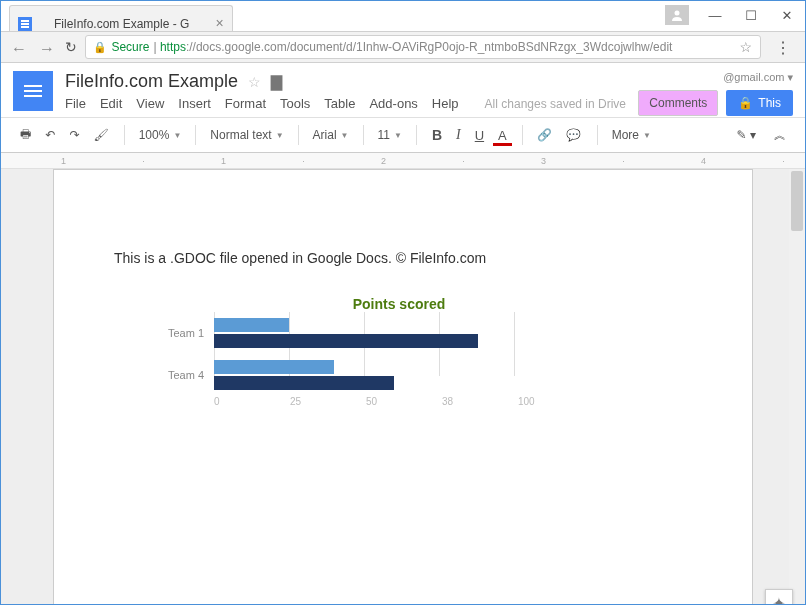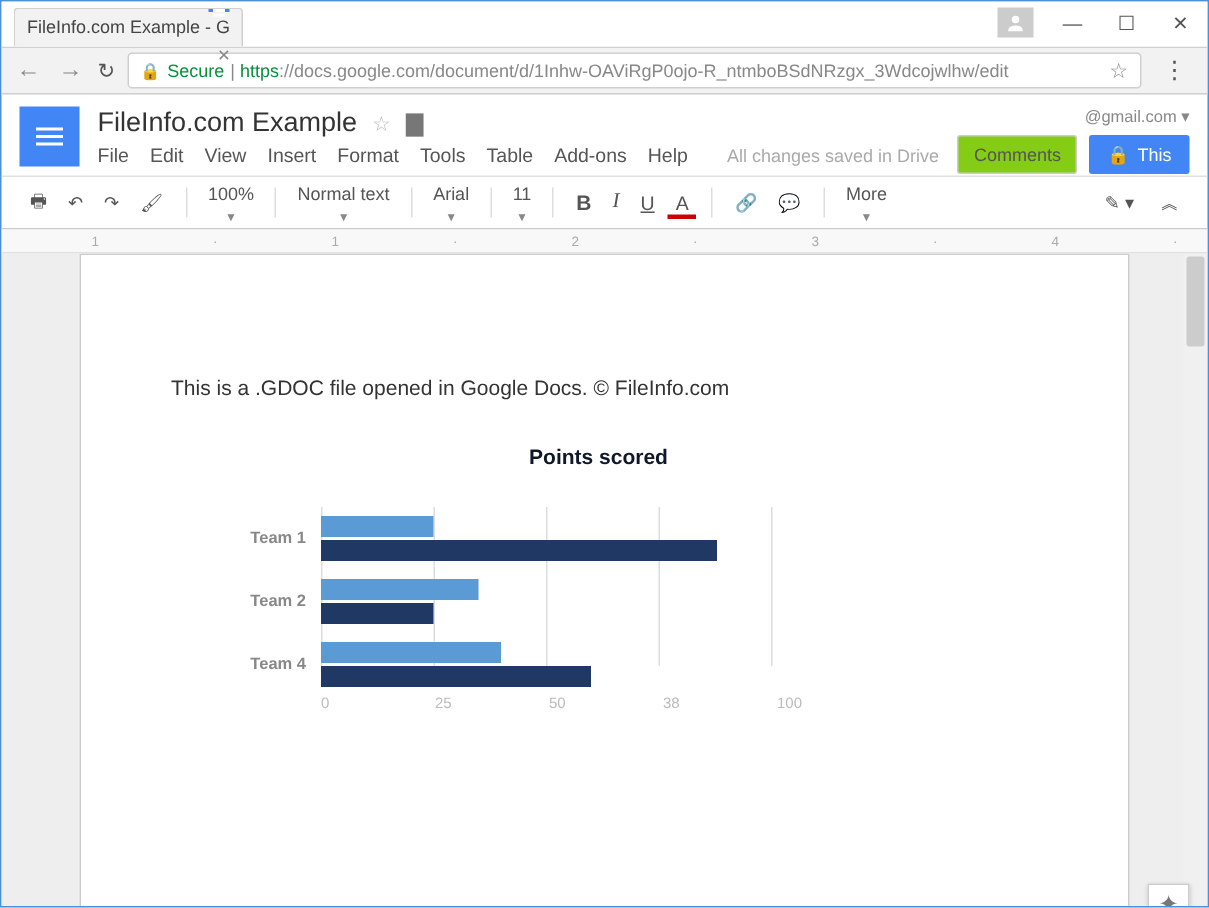--- a/index.html
+++ b/index.html
@@ -1,20 +1,20 @@
 <!DOCTYPE html>
 <html><head>
 <meta charset="utf-8">
 <style>
 * { margin: 0; padding: 0; box-sizing: border-box; font-family: Arial, sans-serif; }
 body { background: #fff; width: 806px; height: 605px; overflow: hidden; border: 1px solid #4a90d9; }
 
 
 .titlebar { height: 30px; background: #fff; display: flex; align-items: flex-end; padding-left: 8px; position: relative; }
-.tab { background: #f2f2f2; height: 26px; display: flex; align-items: flex-end; padding: 0 8px; border-radius: 3px 3px 0 0; font-size: 12px; color: #444; gap: 3px; border: 1px solid #d0d0d0; border-bottom: none; flex-direction: column; }
+.tab { background: #f2f2f2; height: 26px; display: flex; align-items: flex-end; padding: 0 8px; border-radius: 3px 3px 0 0; font-size: 12px; color: #444; gap: 22px; border: 1px solid #d0d0d0; border-bottom: none; }
 .tab-favicon { width: 14px; height: 14px; background: #4285f4; display: flex; align-items: center; justify-content: center; }
 .tab-favicon::before { content: ""; width: 8px; height: 2px; background: #fff; box-shadow: 0 3px 0 #fff, 0 -3px 0 #fff; }
 .tab-close { font-size: 14px; color: #888; cursor: pointer; margin-left: 4px; }
 .win-controls { position: absolute; right: 0; top: 0; display: flex; align-items: center; height: 28px; }
 .win-btn { width: 36px; height: 28px; display: flex; align-items: center; justify-content: center; color: #555; font-size: 13px; }
 .win-user { width: 24px; height: 20px; background: #ccc; display: flex; align-items: center; justify-content: center; margin-right: 8px; }
 
 .addressbar { height: 32px; display: flex; align-items: center; padding: 0 8px; gap: 8px; background: #f2f2f2; border-top: 1px solid #d0d0d0; border-bottom: 1px solid #d0d0d0; }
 .nav-arrow { color: #888; font-size: 16px; width: 20px; text-align: center; }
 .reload { color: #555; font-size: 14px; }
@@ -34,50 +34,50 @@
 .docs-title-row { display: flex; align-items: center; gap: 10px; }
 .docs-title { font-size: 18px; color: #333; }
 .star-doc { color: #bbb; font-size: 14px; }
 .folder-icon { color: #777; font-size: 15px; }
 .menubar { display: flex; gap: 14px; font-size: 13px; color: #555; margin-top: 4px; align-items: flex-end; }
 .menubar-item { cursor: pointer; }
 .save-status { color: #aaa; margin-left: 12px; font-size: 12px; }
 .header-right { position: absolute; right: 12px; top: 8px; display: flex; flex-direction: column; align-items: flex-end; gap: 6px; }
 .gmail { font-size: 11px; color: #888; }
 .header-buttons { display: flex; gap: 8px; }
-.comments-btn { background: #84cc16; border: 1px solid #ccc; padding: 5px 10px; font-size: 12px; color: #555; border-radius: 2px; }
+.comments-btn { background: #f0abfc; border: 1px solid #ccc; padding: 5px 10px; font-size: 12px; color: #555; border-radius: 2px; }
 .share-btn { background: #4285f4; color: #fff; border: none; padding: 5px 12px; font-size: 12px; border-radius: 2px; display: flex; align-items: center; gap: 5px; }
 
 
 .toolbar { height: 36px; border-top: 1px solid #e0e0e0; border-bottom: 1px solid #ccc; display: flex; align-items: center; padding: 0 14px; gap: 4px; font-size: 12px; color: #555; margin-top: 6px; }
 .tb-btn { padding: 4px 5px; display: flex; align-items: center; }
 .tb-sep { width: 1px; height: 20px; background: #ddd; margin: 0 6px; }
-.tb-dropdown { display: flex; align-items: center; gap: 4px; padding: 2px 4px; flex-direction: column; }
+.tb-dropdown { display: flex; align-items: center; gap: 4px; padding: 2px 4px; }
 .tb-arrow { font-size: 8px; color: #888; }
 .tb-bold { font-weight: bold; font-size: 14px; }
 .tb-italic { font-style: italic; font-size: 14px; font-family: serif; }
 .tb-underline { text-decoration: underline; font-size: 13px; }
 .tb-color { border-bottom: 3px solid #c00; font-size: 13px; padding-bottom: 0; }
 .tb-right { margin-left: auto; display: flex; align-items: center; gap: 8px; }
 
 
 .ruler { height: 16px; background: #f8f8f8; border-bottom: 1px solid #e0e0e0; font-size: 9px; color: #aaa; display: flex; align-items: center; padding: 0 60px; gap: 76px; }
 
 
 .doc-area { background: #eee; height: 460px; padding: 0 50px; position: relative; overflow: hidden; }
 .page { background: #fff; width: 700px; min-height: 500px; margin: 0 auto; border: 1px solid #ccc; padding: 80px 60px 20px 60px; }
 .doc-text { font-size: 14px; color: #333; margin-bottom: 30px; }
 
 
 .chart { width: 440px; margin-left: 40px; }
-.chart-title { font-size: 14px; font-weight: bold; color: #0f172a; text-align: center; margin-bottom: 26px; margin-left: 50px; }
+.chart-title { font-size: 14px; font-weight: bold; color: #4d7c0f; text-align: center; margin-bottom: 0; margin-left: 50px; }
 .chart-body { display: flex; }
 .chart-plot { flex: 1; position: relative; }
 .chart-row { display: flex; align-items: center; height: 42px; }
-.chart-label { width: 60px; font-size: 11px; color: #888; text-align: right; padding-right: 10px; font-weight: bold; }
+.chart-label { width: 60px; font-size: 11px; color: #888; text-align: right; padding-right: 10px; }
 .chart-bars { flex: 1; position: relative; height: 100%; display: flex; flex-direction: column; justify-content: center; gap: 2px; }
 .bar { height: 14px; }
 .bar-p1 { background: #5b9bd5; }
 .bar-p2 { background: #1f3864; }
 .chart-grid { position: absolute; top: 0; bottom: 20px; border-left: 1px solid #ddd; }
 .chart-axis { display: flex; margin-left: 60px; font-size: 10px; color: #bbb; }
 .axis-tick { width: 76px; }
 .legend { width: 70px; font-size: 10px; color: #888; padding-top: 4px; }
 .legend-item { display: flex; align-items: center; gap: 5px; margin-bottom: 3px; }
 .legend-swatch { width: 14px; height: 10px; }
@@ -227,27 +227,20 @@
             <div class="chart-grid" style="left: 60px;"></div>
             <div class="chart-grid" style="left: 135px;"></div>
             <div class="chart-grid" style="left: 210px;"></div>
             <div class="chart-grid" style="left: 285px;"></div>
             <div class="chart-grid" style="left: 360px;"></div>
             <div class="chart-row">
               <div class="chart-label">Team 1</div>
               <div class="chart-bars">
                 <div class="bar bar-p1" style="width: 75px; background: rgb(91, 155, 213);"></div>
                 <div class="bar bar-p2" style="width: 264px; background: rgb(31, 56, 100);"></div>
-              </div>
-            </div>
-            <div class="chart-row">
-              <div class="chart-label">Team 2</div>
-              <div class="chart-bars">
-                <div class="bar bar-p1" style="width: 105px; background: rgb(91, 155, 213);"></div>
-                <div class="bar bar-p2" style="width: 75px; background: rgb(31, 56, 100);"></div>
               </div>
             </div>
             <div class="chart-row">
               <div class="chart-label">Team 4</div>
               <div class="chart-bars">
                 <div class="bar bar-p1" style="width: 120px; background: rgb(91, 155, 213);"></div>
                 <div class="bar bar-p2" style="width: 180px; background: rgb(31, 56, 100);"></div>
               </div>
             </div>
           </div>

